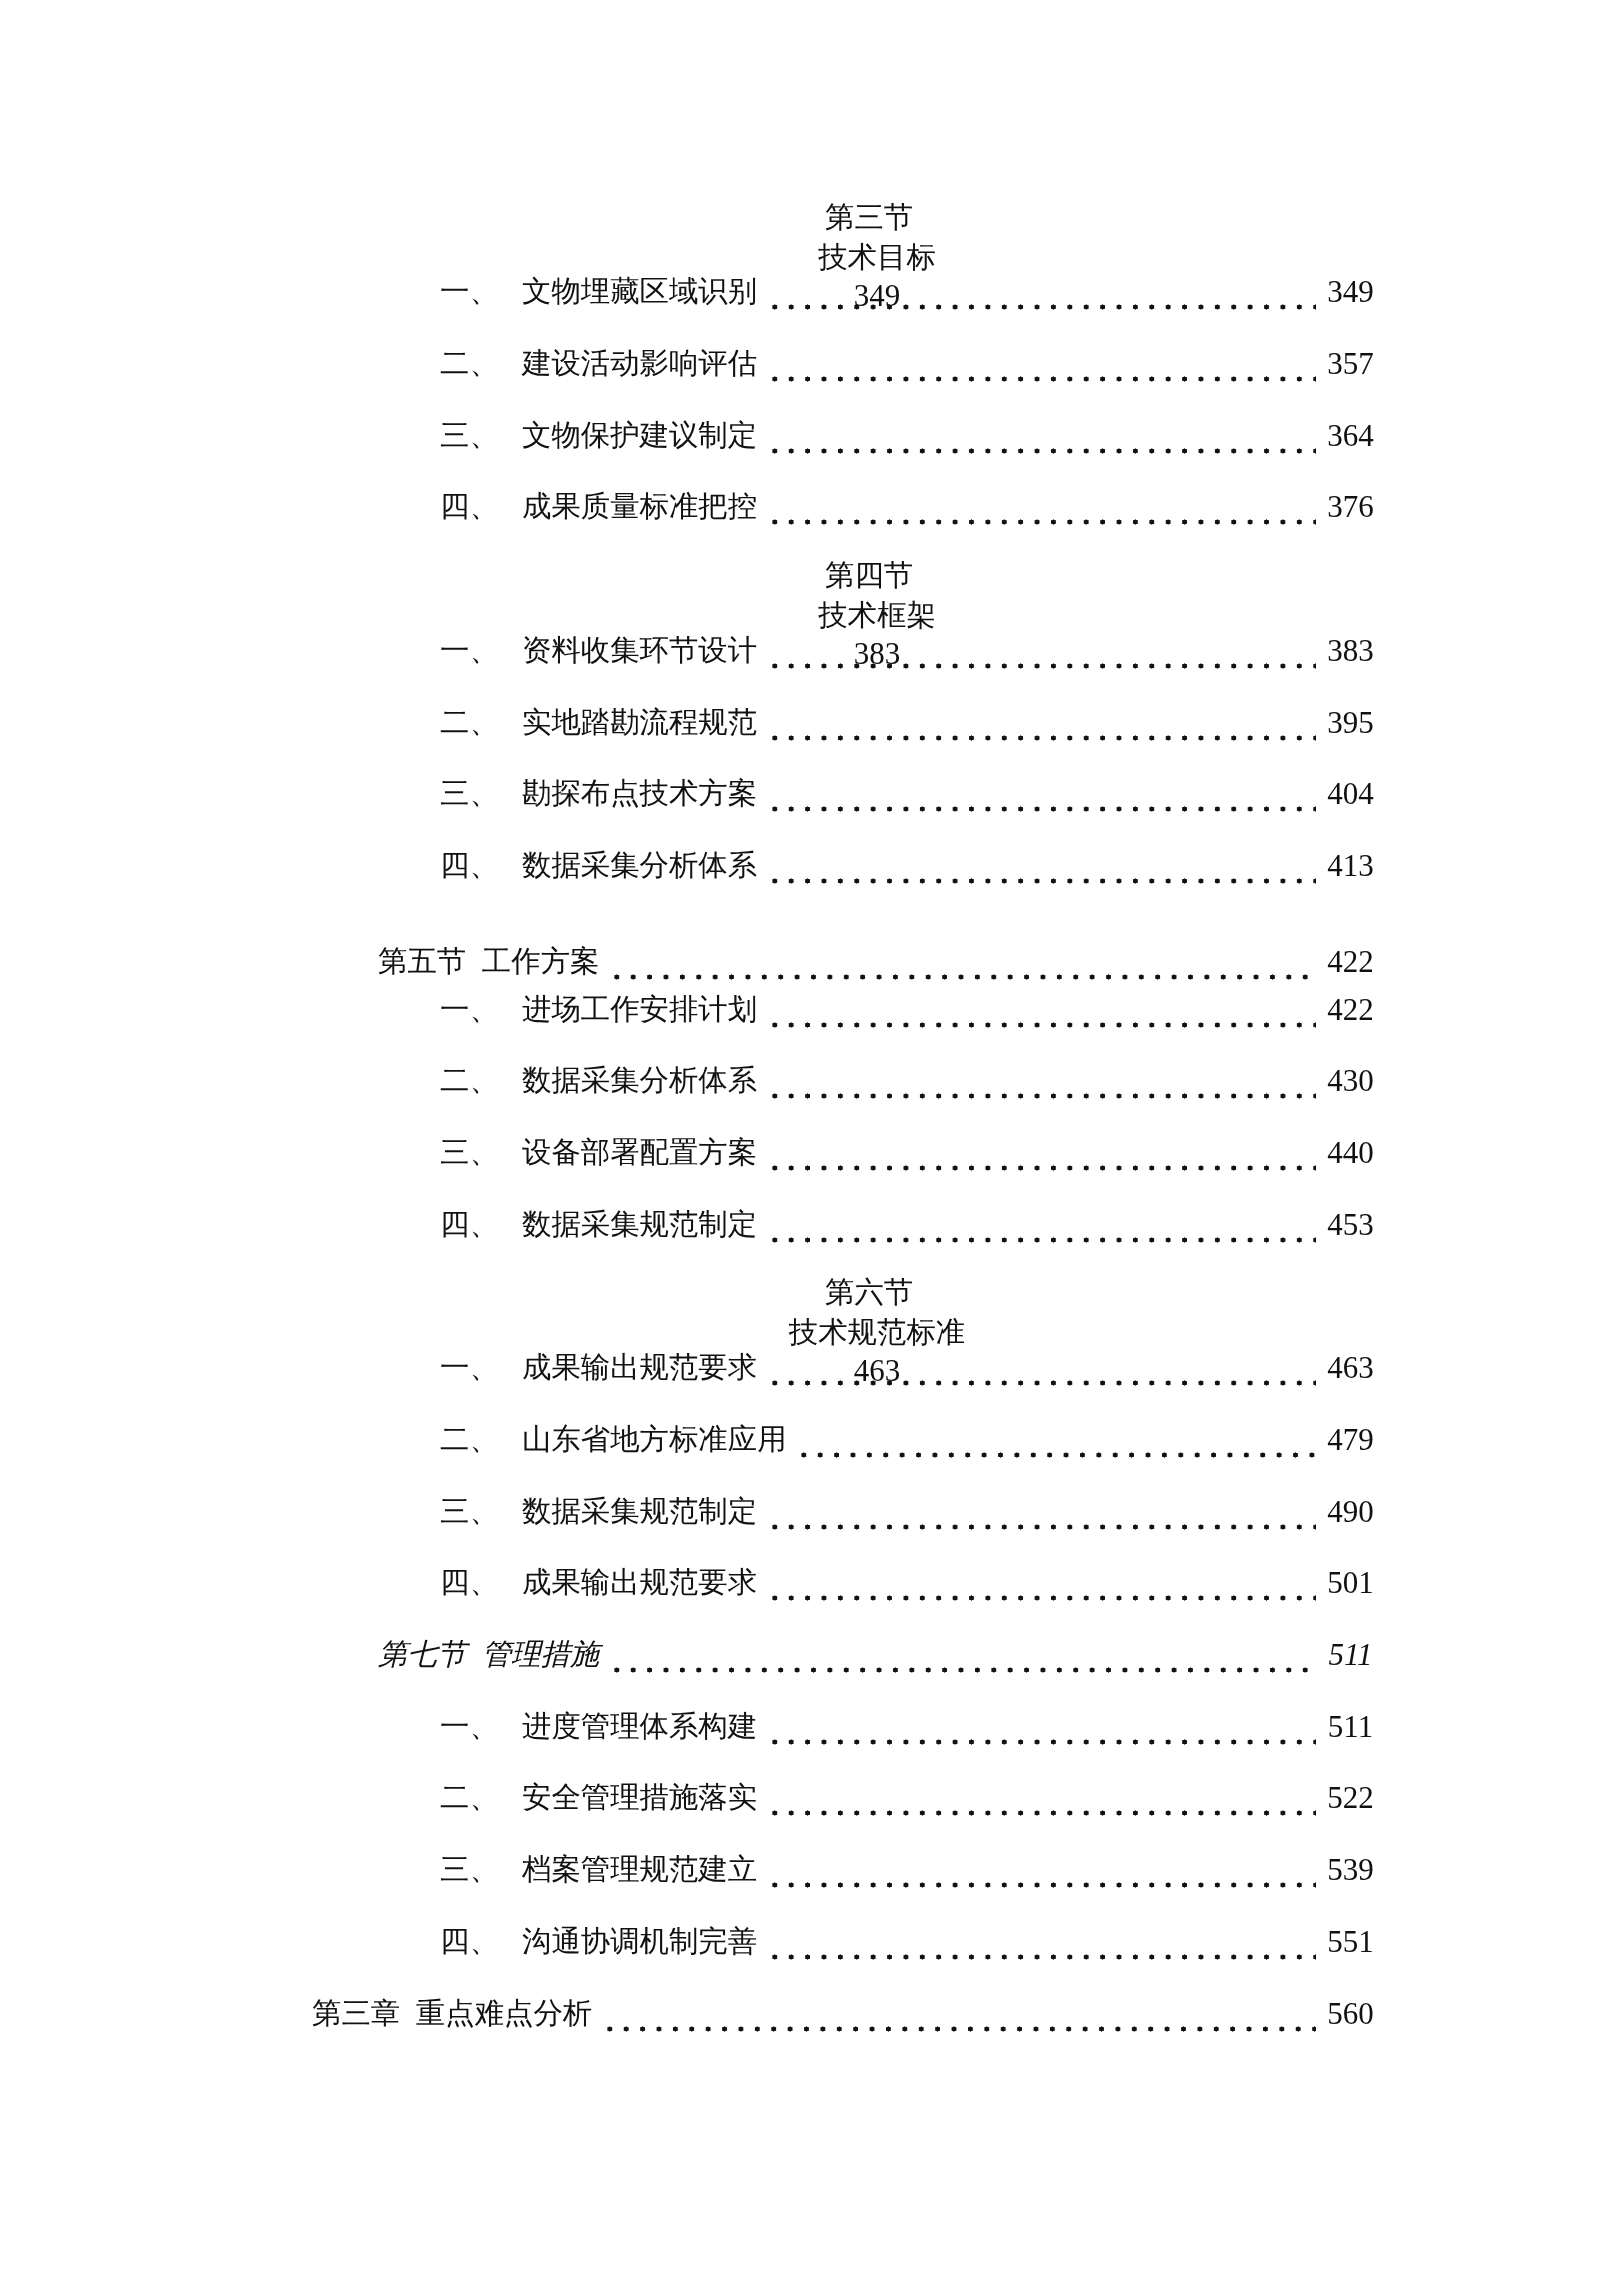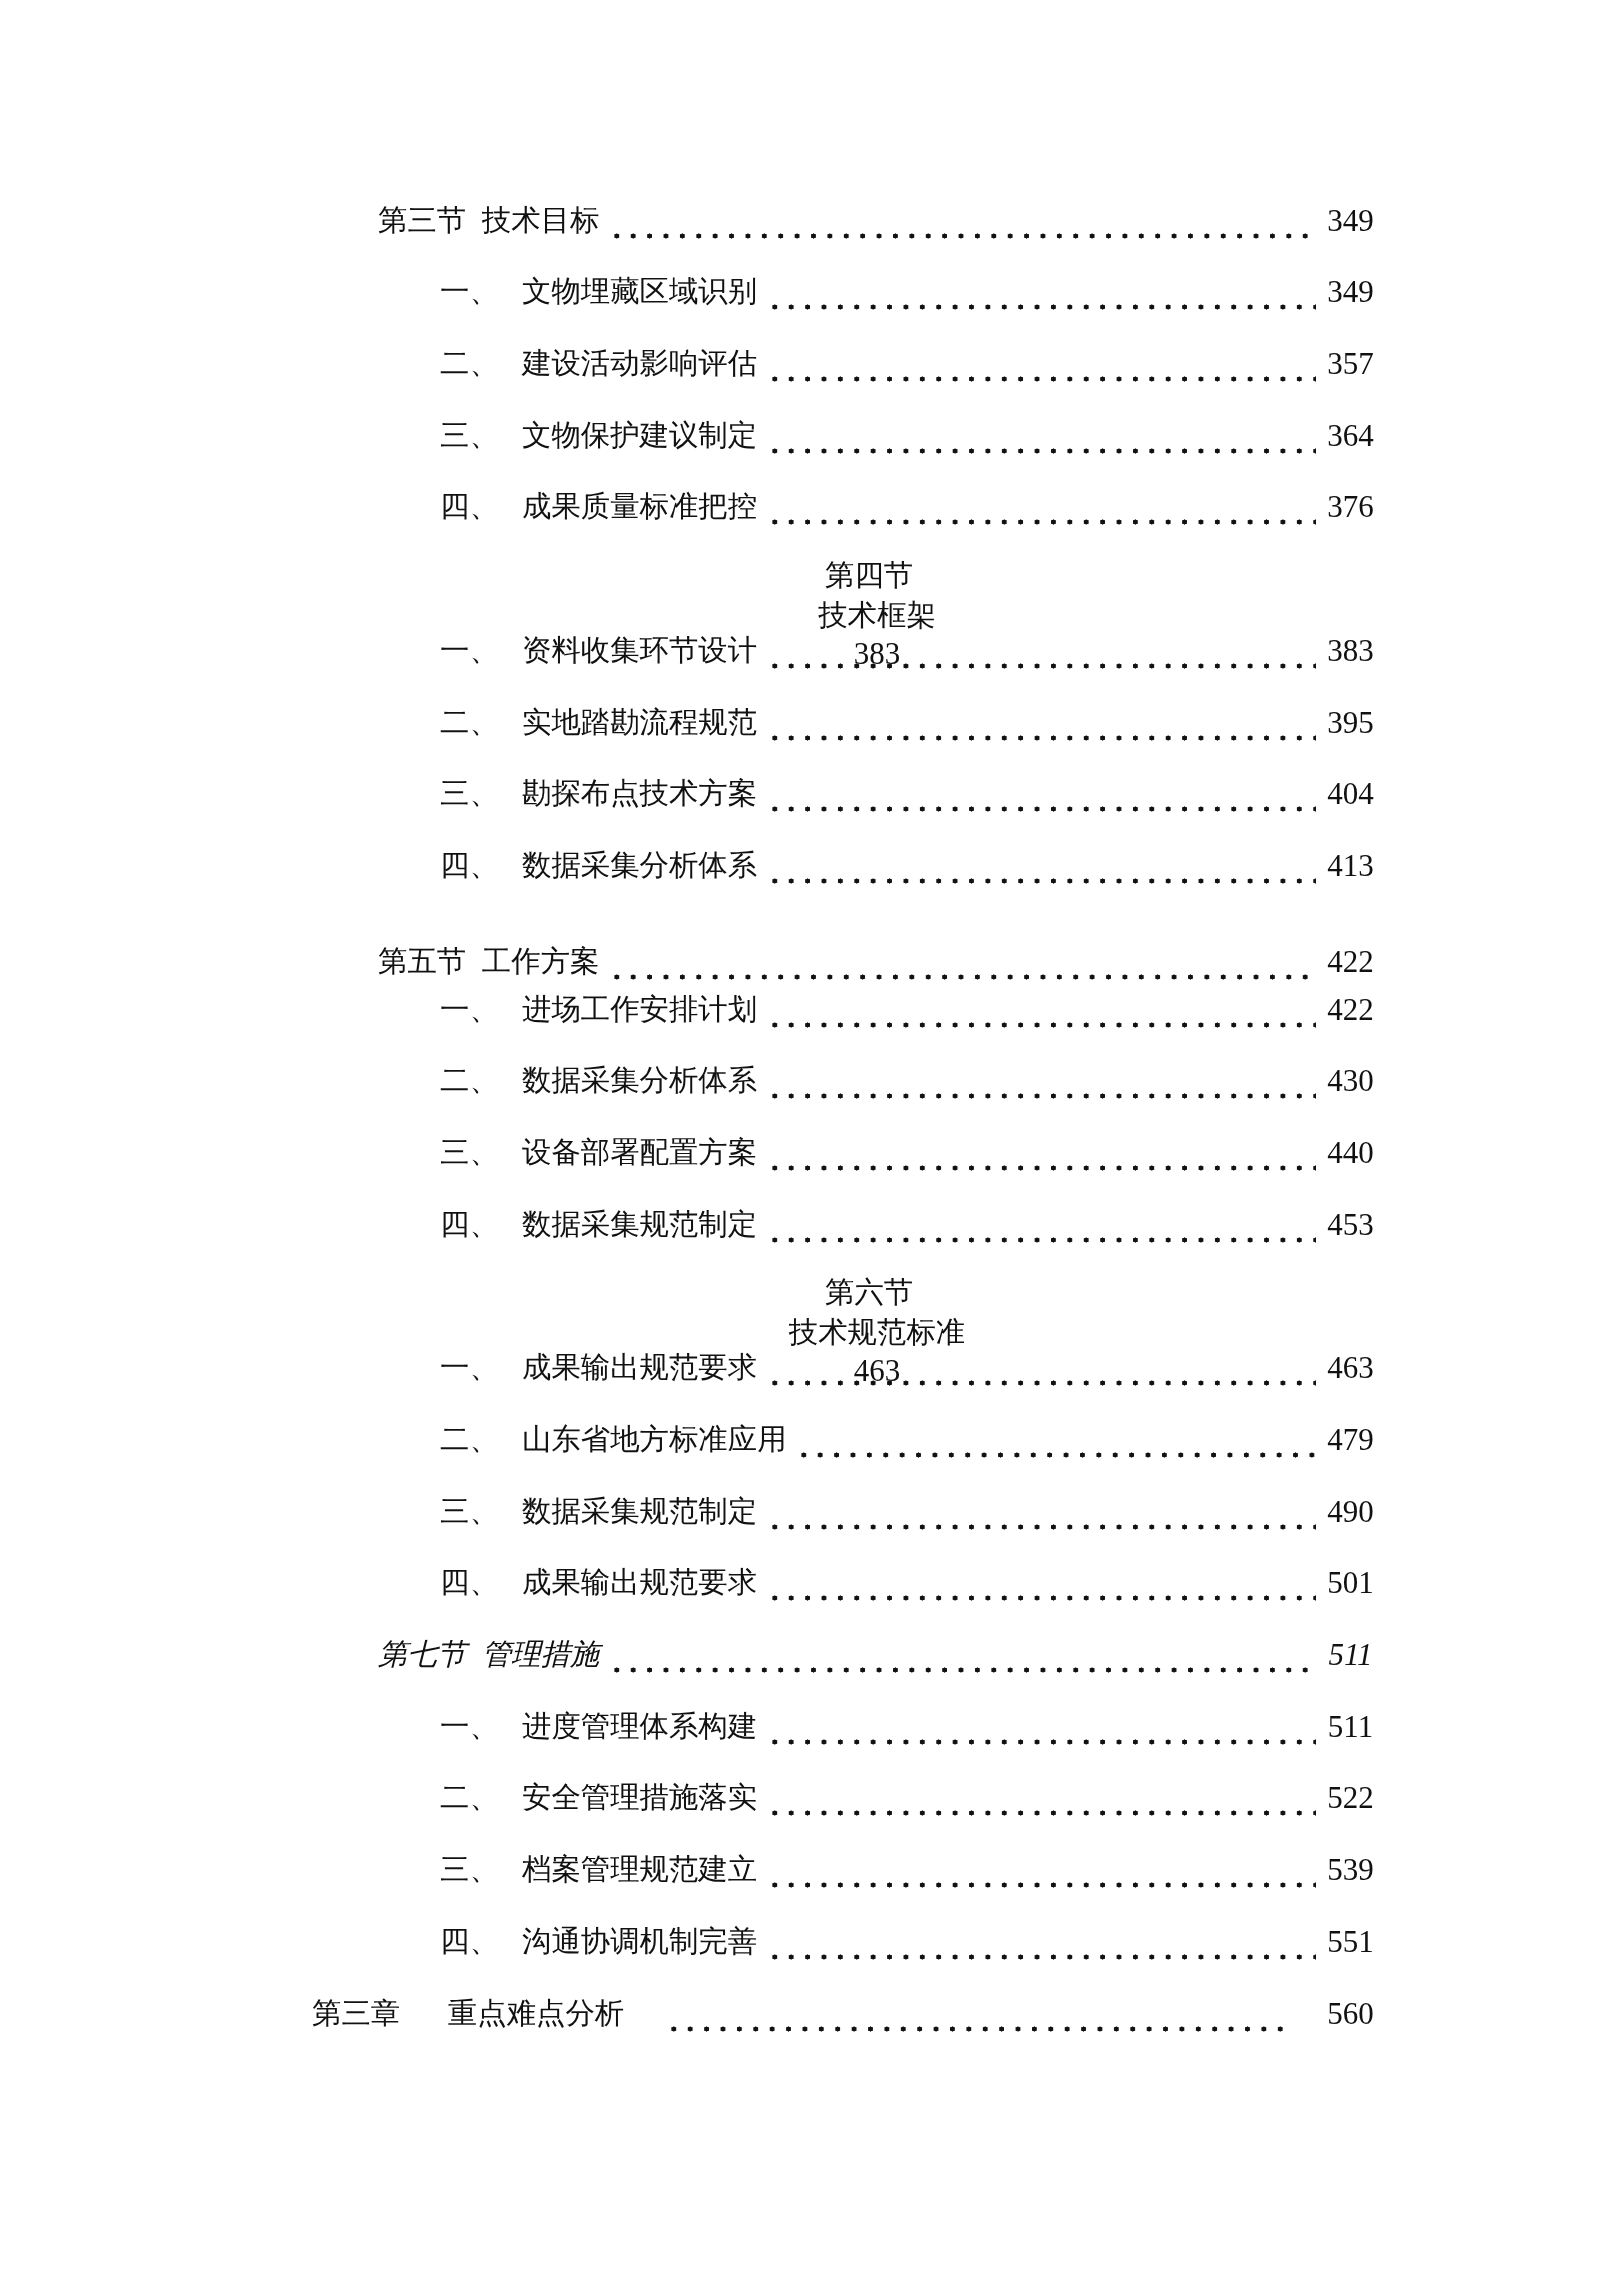--- a/index.html
+++ b/index.html
@@ -4,21 +4,21 @@
 <style>
   html, body { margin: 0; padding: 0; background: #ffffff; }
   body { width: 1623px; height: 2295px; position: relative; overflow: hidden; }
   .page { position: absolute; left: 0; top: 0; width: 1623px; height: 2295px; background: #fff; }
   .toc { position: absolute; left: 0; top: 0; width: 1623px; }
   .row {
     position: absolute; height: 46px; display: flex; align-items: center;
     font-family: "DejaVu Serif", "Liberation Serif", serif;
     font-size: 29.4px; color: #111; right: 247px; white-space: nowrap;
   }
-  .row.chapter { left: 312px; gap: 32px; }
+  .row.chapter { left: 312px; }
   .row.section { left: 378px; }
   .row.item { left: 440px; }
   .num { display: inline-block; }
   .row.item .num { width: 82px; }
   .row.section .num, .row.chapter .num { margin-right: 15.7px; }
   .title { display: inline-block; }
   .leader {
     flex: 1; height: 46px; margin: 0 9.2px 0 6.5px; overflow: hidden; position: relative;
     background-image: radial-gradient(circle, #111 2.4px, transparent 2.7px);
     background-size: 16.4px 46px; background-position: 2.6px 15px; background-repeat: repeat-x;
@@ -26,21 +26,21 @@
   .page-no {
     font-family: "Liberation Serif", "DejaVu Serif", serif;
     font-size: 31px; width: 51px; text-align: center; display: inline-block;
   }
 </style>
 </head>
 <body>
 
 <div class="page">
   <div class="toc" id="toc">
-      <div class="row section" style="top: 198px;">
+      <div class="row section" style="top: 198px; flex-direction: column;">
     <span class="num">第三节</span>
     <span class="title">技术目标</span>
     <span class="leader"></span>
     <span class="page-no">349</span>
   </div>
       <div class="row item" style="top: 269px;">
     <span class="num">一、</span>
     <span class="title">文物埋藏区域识别</span>
     <span class="leader"></span>
     <span class="page-no">349</span>

